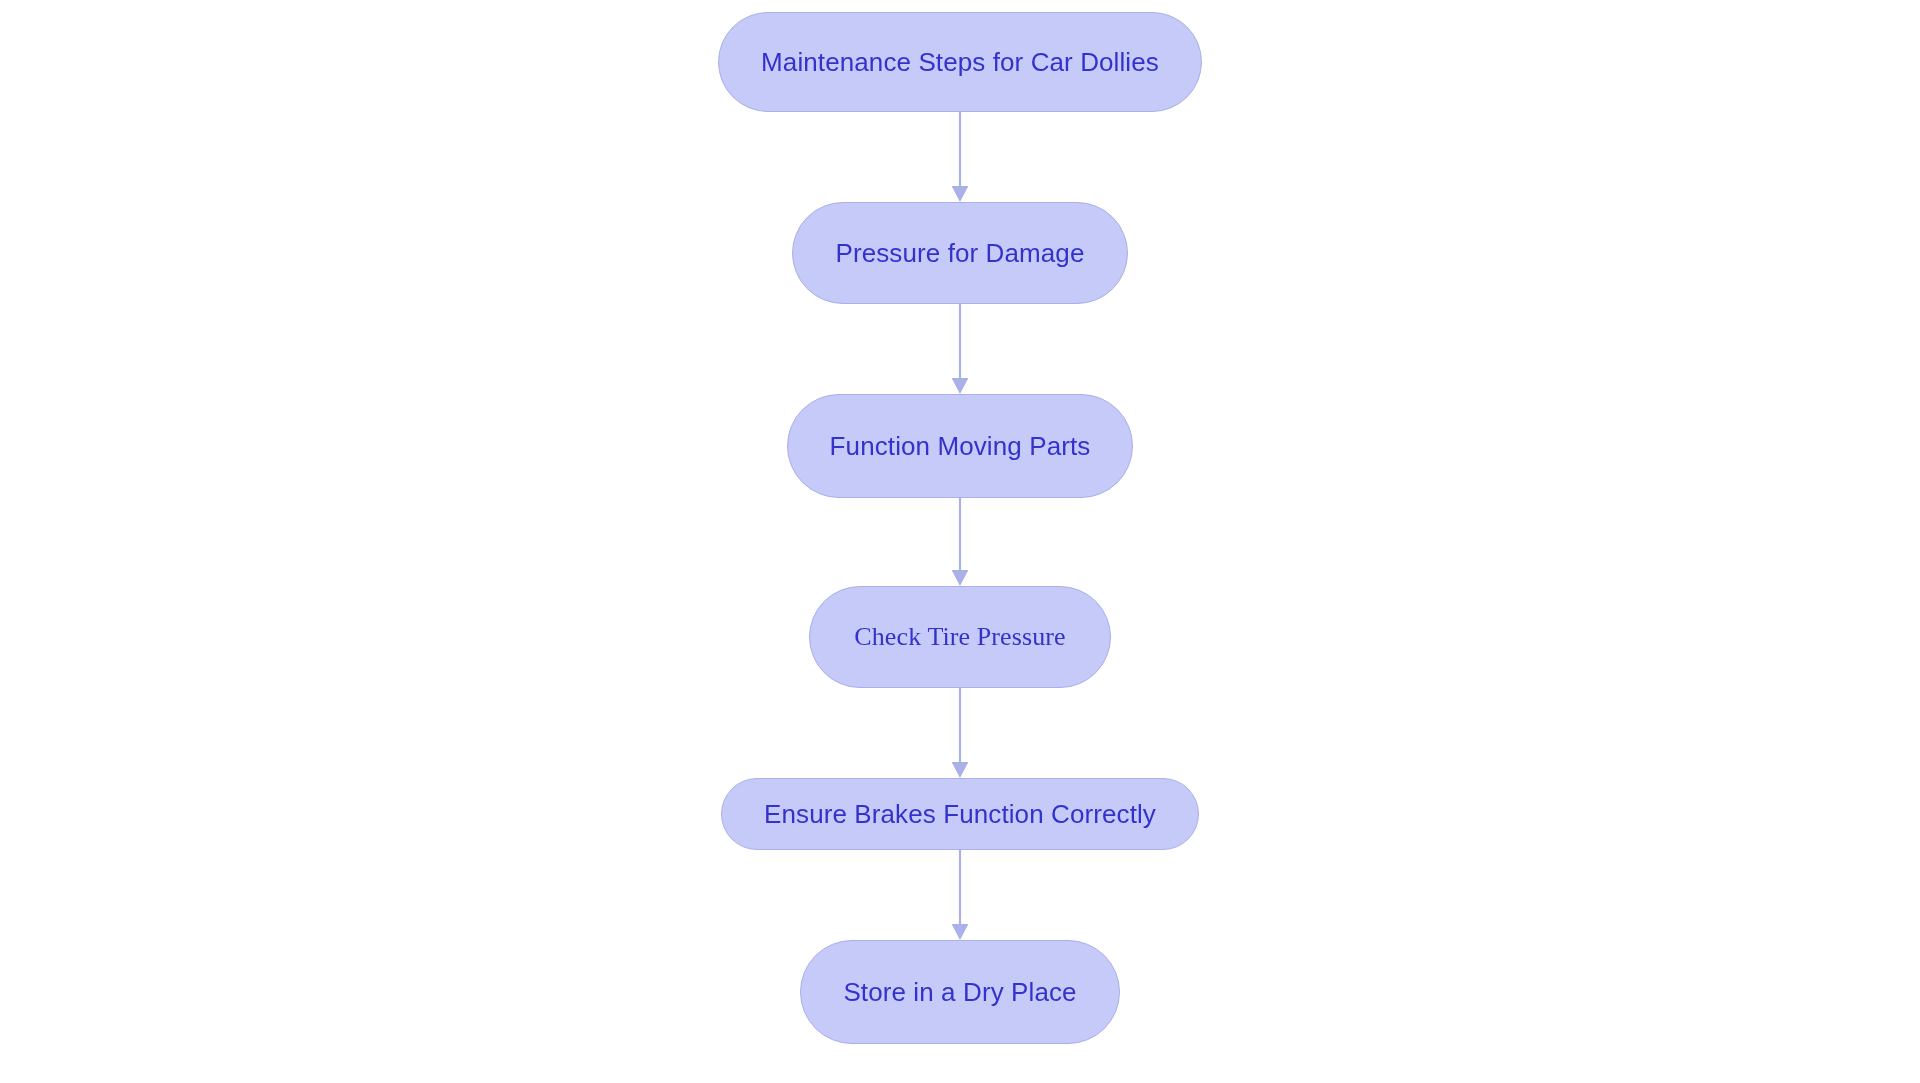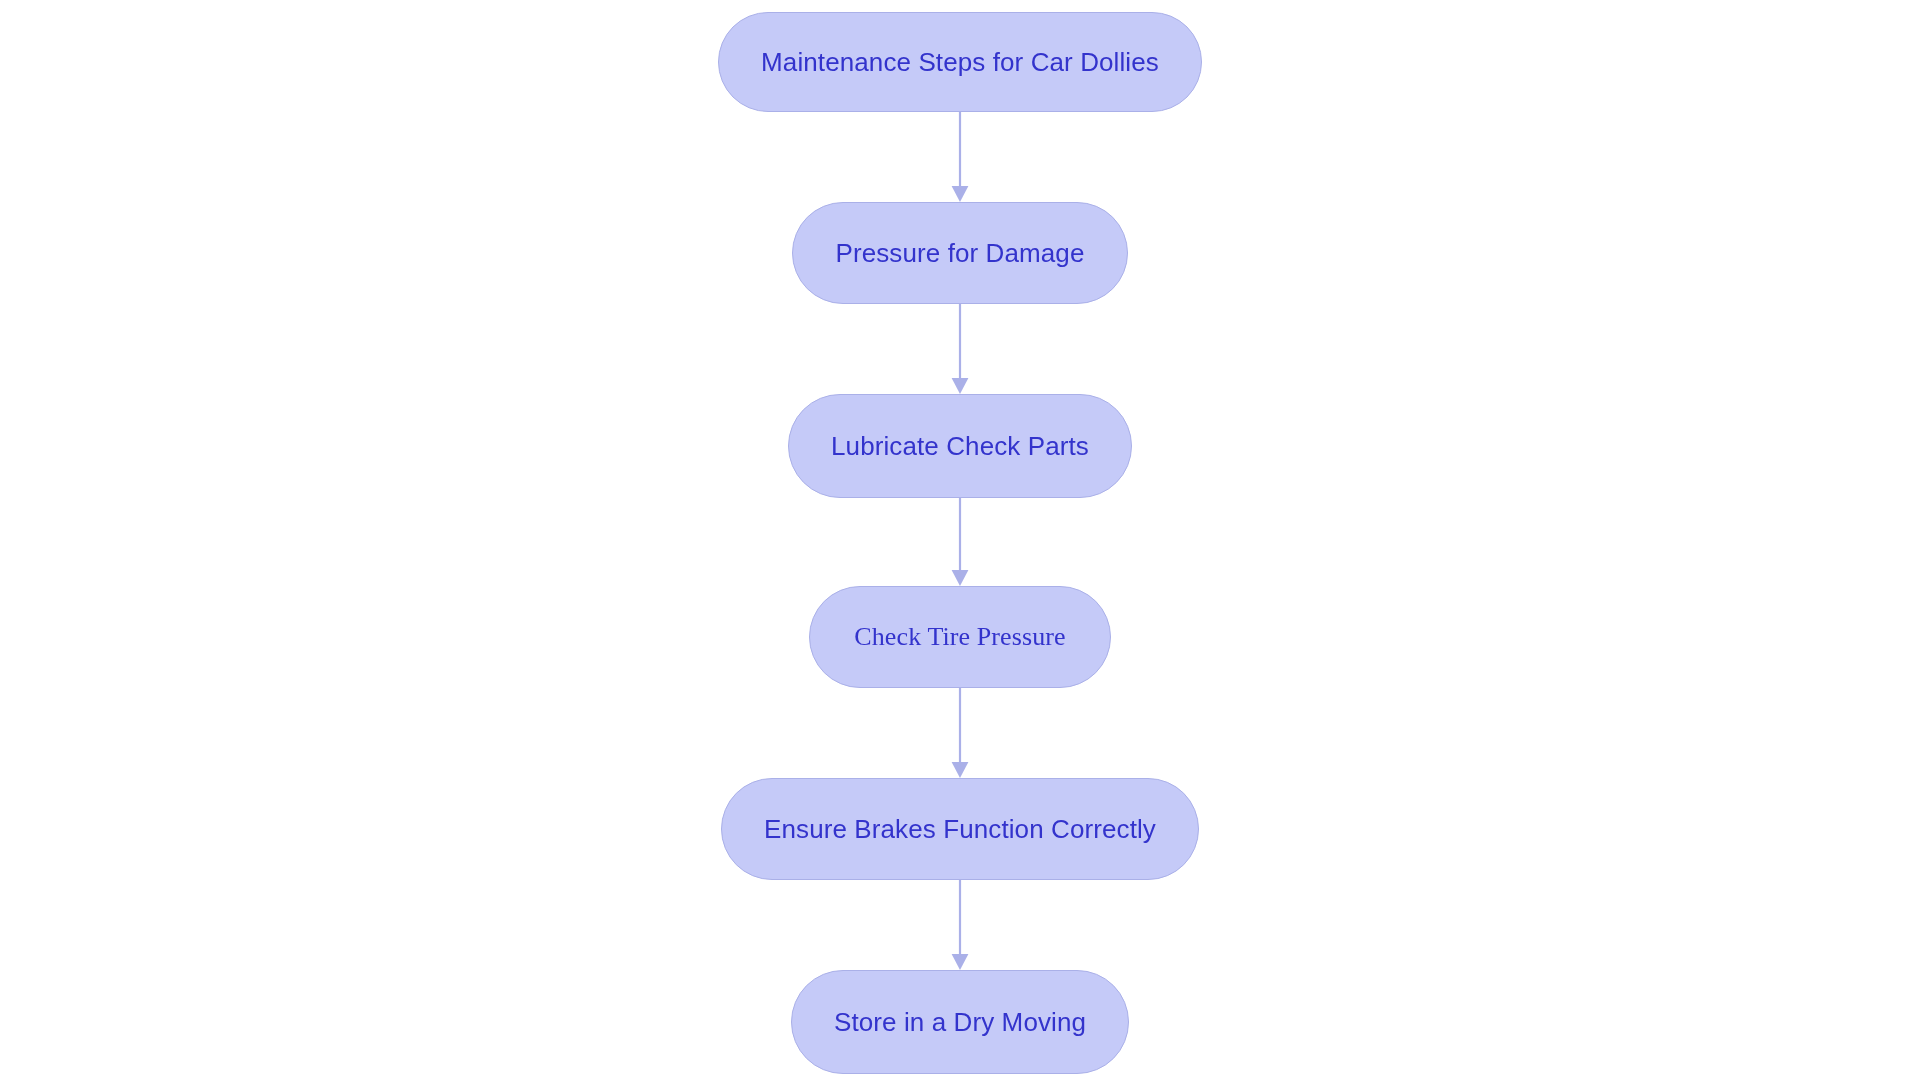--- a/index.html
+++ b/index.html
@@ -49,21 +49,21 @@
     white-space: nowrap;
     padding: 0 42px;
     flex: 0 0 auto;
   }
 
   
   .node-0 { height: 100px; min-width: 465px; }
   .node-1 { height: 102px; min-width: 302px; }
   .node-2 { height: 104px; min-width: 340px; }
   .node-3 { height: 102px; min-width: 302px; font-family: Liberation Serif, serif; }
-  .node-4 { height: 102px; min-width: 448px; align-items: center; }
+  .node-4 { height: 72px; min-width: 448px; align-items: center; }
   .node-5 { height: 104px; min-width: 300px; }
 
   .connector {
     position: relative;
     width: 24px;
     flex: 0 0 auto;
     display: flex;
     justify-content: center;
   }
   .connector svg {
@@ -97,21 +97,21 @@
     </div>
 
     <div class="connector">
       <svg width="24" height="90" viewBox="0 0 24 90">
         <line x1="12" y1="0" x2="12" y2="76" stroke="#aab0e8" stroke-width="2.2"></line>
         <polygon points="12,90 3.6,74 20.4,74" fill="#aab0e8"></polygon>
       </svg>
     </div>
 
     <div class="node node-2">
-      <span>Lubricate Check Parts</span>
+      <span>Function Moving Parts</span>
     </div>
 
     <div class="connector">
       <svg width="24" height="88" viewBox="0 0 24 88">
         <line x1="12" y1="0" x2="12" y2="74" stroke="#aab0e8" stroke-width="2.2"></line>
         <polygon points="12,88 3.6,72 20.4,72" fill="#aab0e8"></polygon>
       </svg>
     </div>
 
     <div class="node node-3">
@@ -130,17 +130,17 @@
     </div>
 
     <div class="connector">
       <svg width="24" height="90" viewBox="0 0 24 90">
         <line x1="12" y1="0" x2="12" y2="76" stroke="#aab0e8" stroke-width="2.2"></line>
         <polygon points="12,90 3.6,74 20.4,74" fill="#aab0e8"></polygon>
       </svg>
     </div>
 
     <div class="node node-5">
-      <span>Store in a Dry Moving</span>
+      <span>Store in a Dry Place</span>
     </div>
 
   </div>
 </div>
 
 </body></html>

